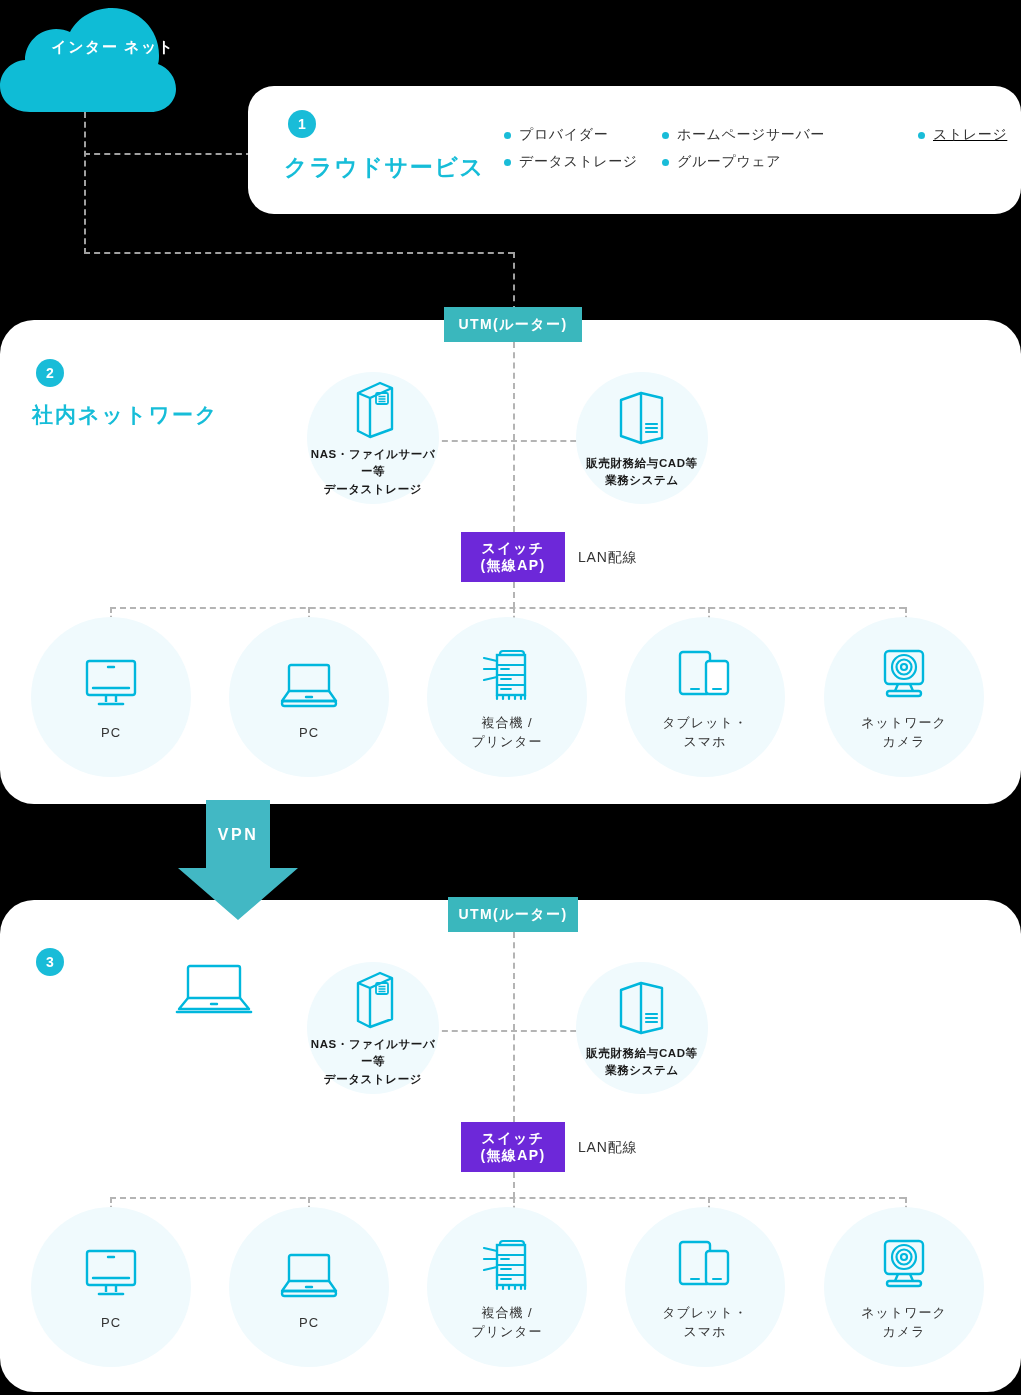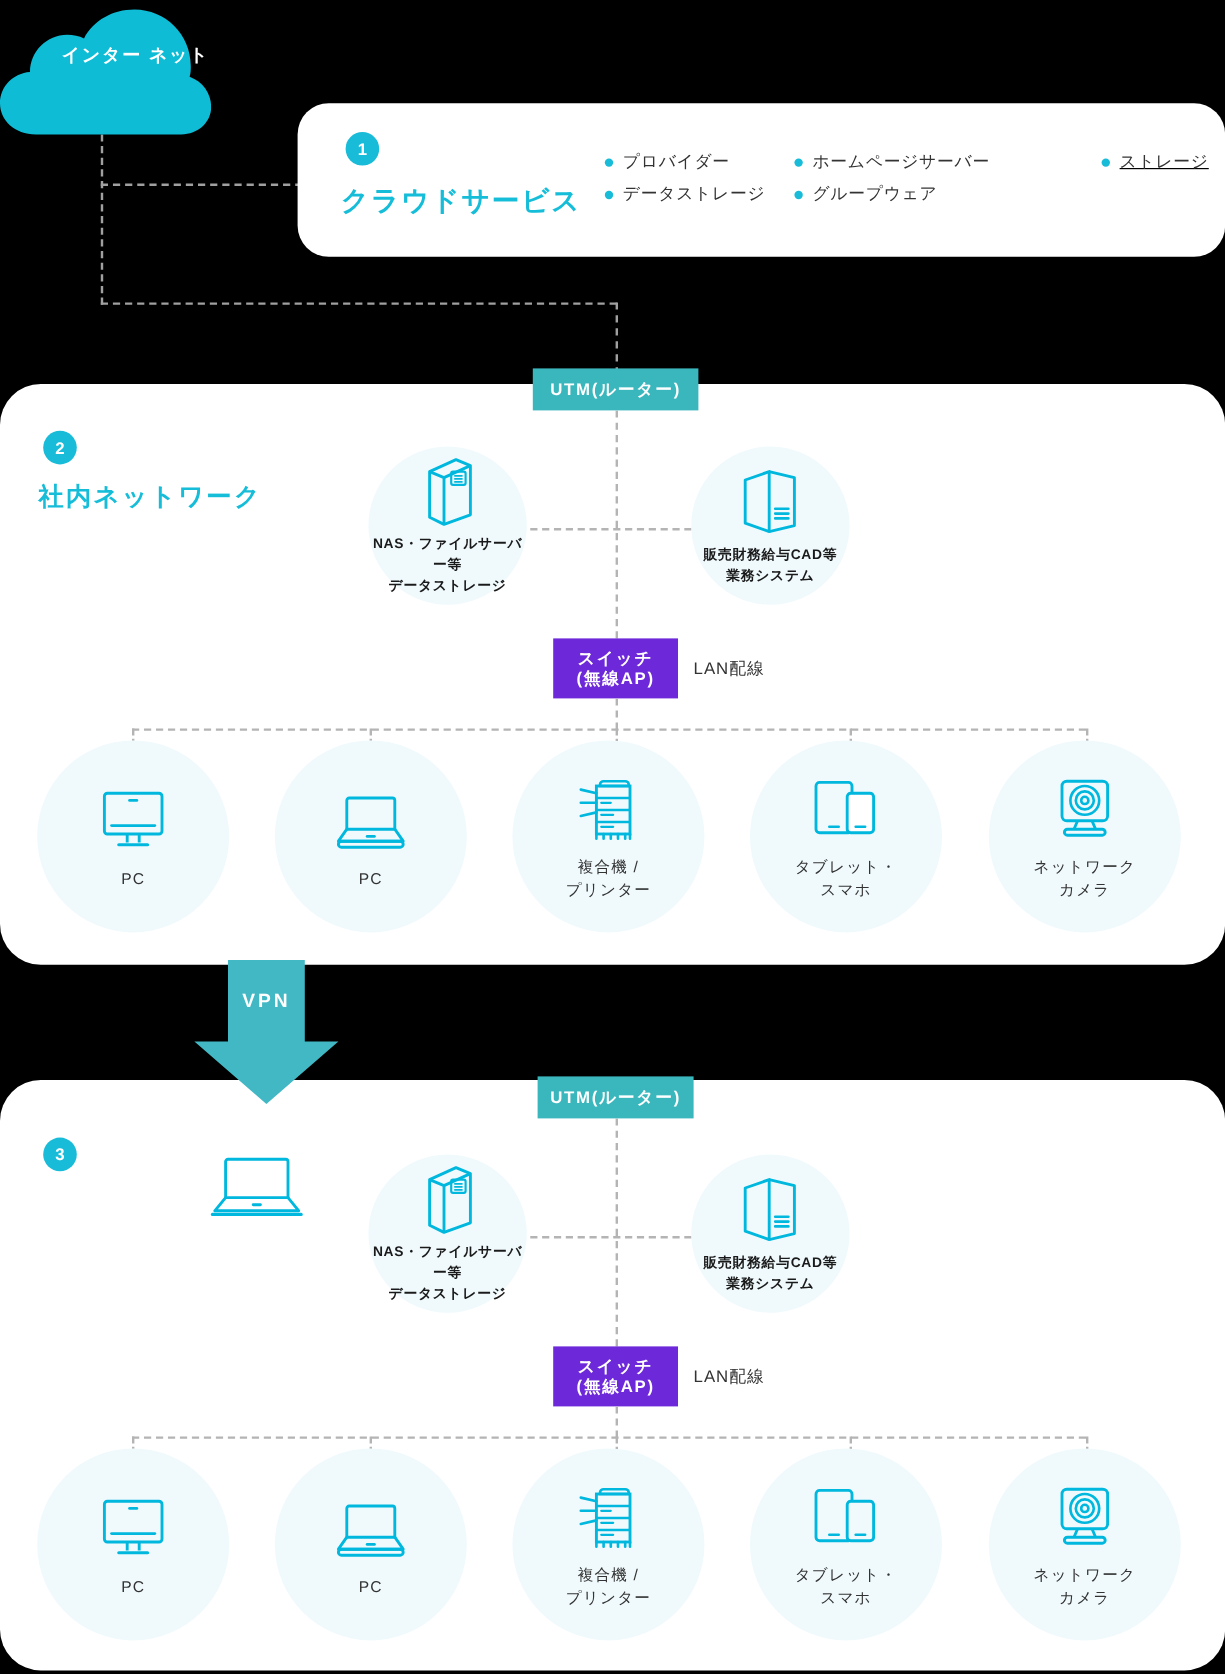--- a/index.html
+++ b/index.html
@@ -125,21 +125,21 @@
     align-items:center;justify-content:center;
   }
   .servnode .icon{height:62px;display:flex;align-items:center;justify-content:center;}
   .servnode .label{
     margin-top:6px;text-align:center;
     font-size:11.5px;font-weight:bold;color:#1a1a1a;
     letter-spacing:0.6px;line-height:1.5;white-space:pre-line;
   }
 
   
-  #vpn-arrow{left:152px;top:800px;width:140px;height:120px;}
+  #vpn-arrow{left:168px;top:800px;width:140px;height:120px;}
   #vpn-arrow .vpn-label{
     position:absolute;left:0;top:26px;width:140px;
     text-align:center;color:#fff;font-weight:bold;
     font-size:16px;letter-spacing:2.5px;
   }
 
   
   #mobile-laptop{left:174px;top:962px;}
 </style>
 </head>

